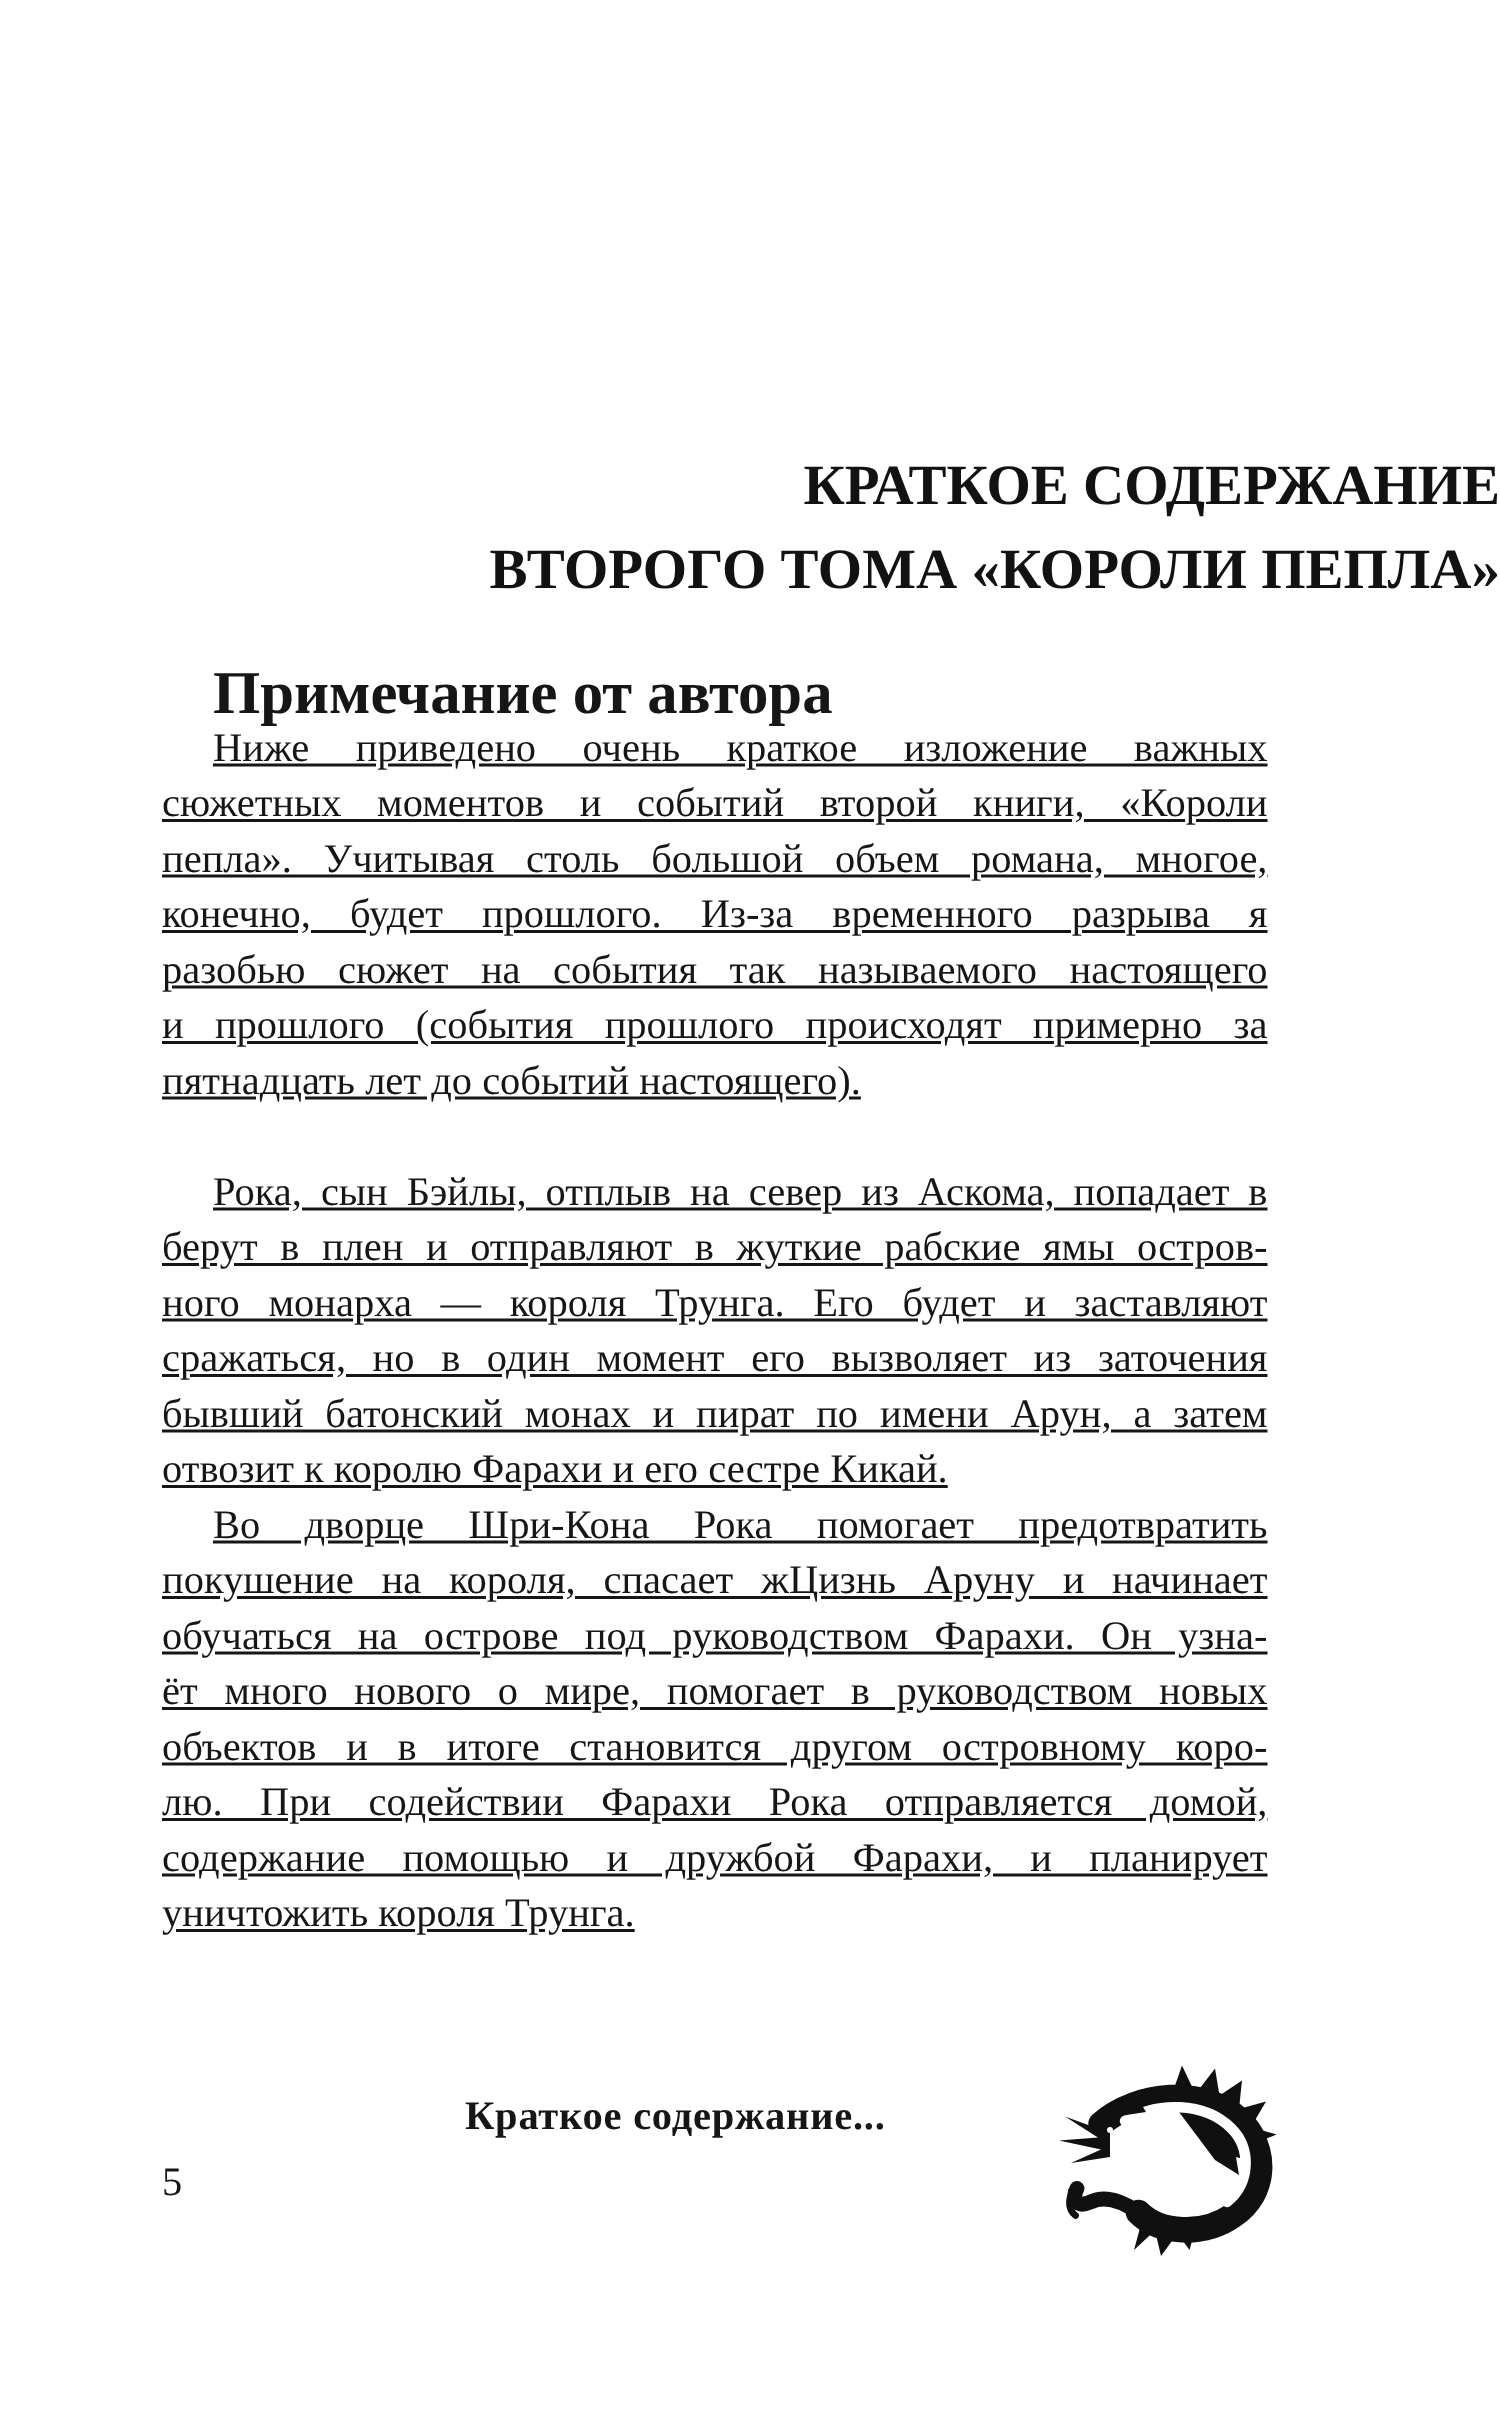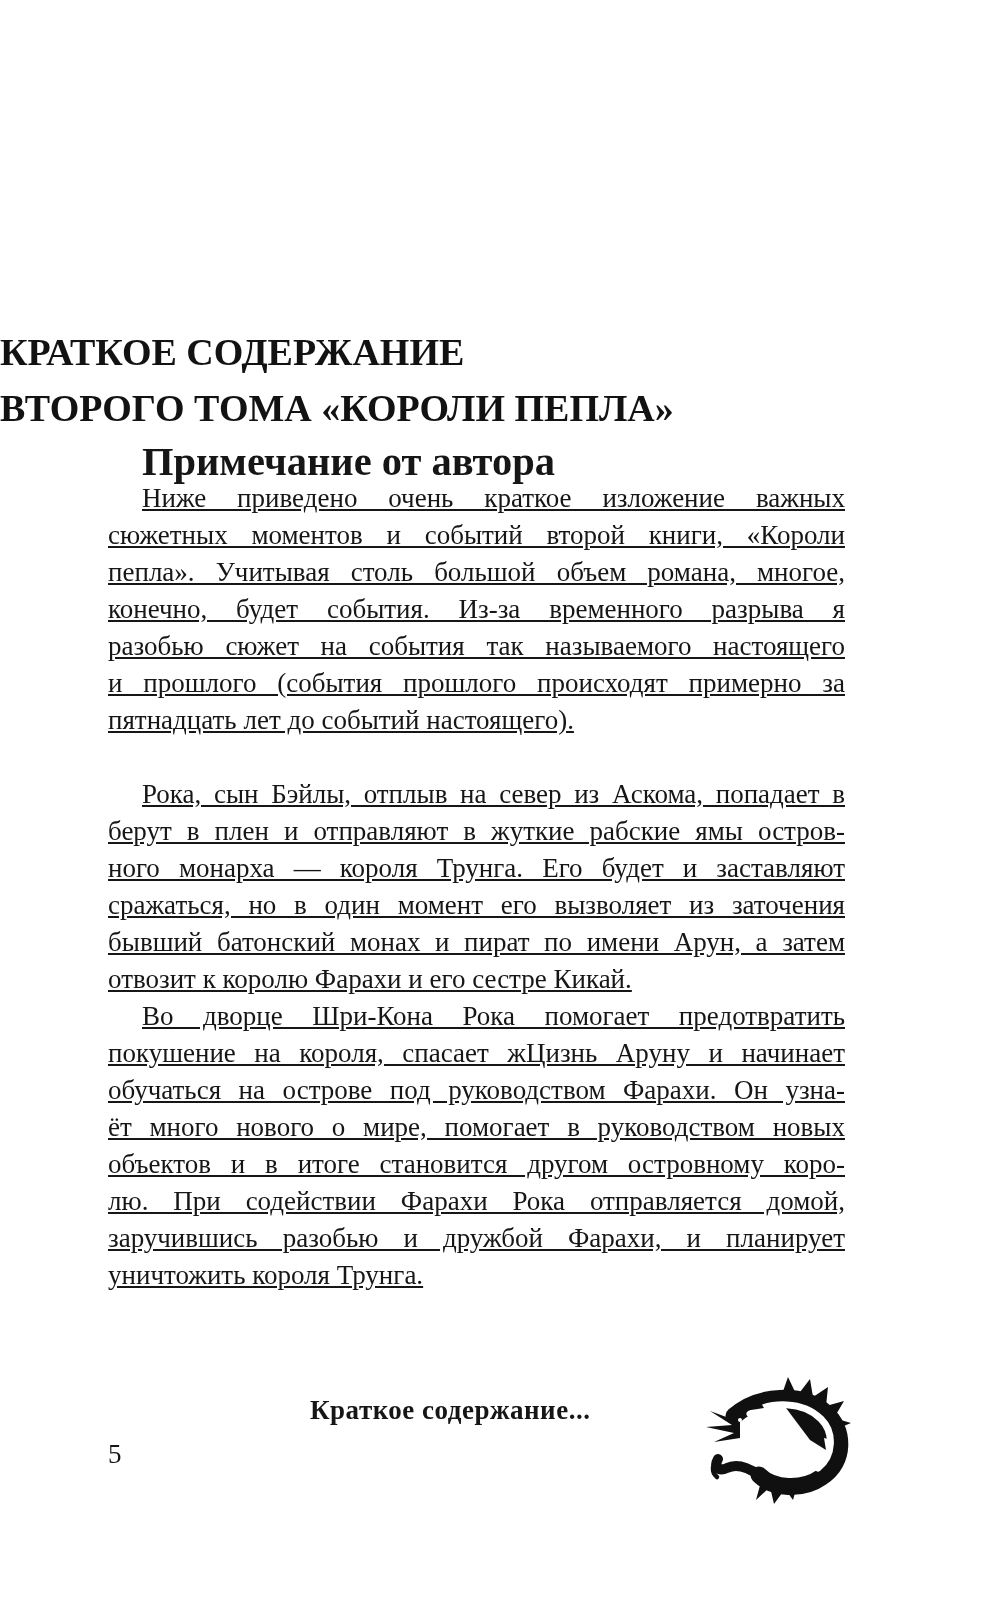--- a/index.html
+++ b/index.html
@@ -11,26 +11,25 @@
     background: #ffffff;
     color: #161616;
     font-family: "Liberation Serif", "DejaVu Serif", serif;
     overflow: hidden;
   }
   .title-block {
     position: absolute;
     top: 296px;
     left: 0;
     width: 1000px;
-    text-align: left;
+    text-align: right;
     font-weight: bold;
     font-size: 38px;
     line-height: 56px;
     color: #121212;
-    margin-top: 28px;
   }
   .content {
     position: absolute;
     left: 108px;
     top: 443px;
     width: 737px;
     font-size: 27px;
   }
   .heading, .line { height: 37px; line-height: 37px; white-space: normal; }
   .heading { font-weight: bold; text-indent: 34px; }
@@ -72,21 +71,21 @@
     <div>ВТОРОГО ТОМА «КОРОЛИ ПЕПЛА»</div>
   </header>
 
   <main class="content" id="content">
       <section class="section">
         <h2 class="heading">Примечание от автора</h2>
         <div class="para">
           <div class="line first">Ниже приведено очень краткое изложение важных</div>
           <div class="line">сюжетных моментов и событий второй книги, «Короли</div>
           <div class="line">пепла». Учитывая столь большой объем романа, многое,</div>
-          <div class="line">конечно, будет события. Из-за временного разрыва я</div>
+          <div class="line">конечно, будет прошлого. Из-за временного разрыва я</div>
           <div class="line">разобью сюжет на события так называемого настоящего</div>
           <div class="line">и прошлого (события прошлого происходят примерно за</div>
           <div class="line parlast">пятнадцать лет до событий настоящего).</div>
         </div>
       </section>
       <section class="section">
         <div class="para">
           <div class="line first">Рока, сын Бэйлы, отплыв на север из Аскома, попадает в</div>
           <div class="line">берут в плен и отправляют в жуткие рабские ямы остров-</div>
           <div class="line">ного монарха — короля Трунга. Его будет и заставляют</div>
@@ -94,21 +93,21 @@
           <div class="line">бывший батонский монах и пират по имени Арун, а затем</div>
           <div class="line parlast">отвозит к королю Фарахи и его сестре Кикай.</div>
         </div>
         <div class="para">
           <div class="line first">Во дворце Шри-Кона Рока помогает предотвратить</div>
           <div class="line">покушение на короля, спасает жЦизнь Аруну и начинает</div>
           <div class="line">обучаться на острове под руководством Фарахи. Он узна-</div>
           <div class="line">ёт много нового о мире, помогает в руководством новых</div>
           <div class="line">объектов и в итоге становится другом островному коро-</div>
           <div class="line">лю. При содействии Фарахи Рока отправляется домой,</div>
-          <div class="line">заручившись разобью и дружбой Фарахи, и планирует</div>
+          <div class="line">содержание помощью и дружбой Фарахи, и планирует</div>
           <div class="line parlast">уничтожить короля Трунга.</div>
         </div>
       </section>
     </main>
 
   <footer>
     <div class="footer-pagenum">5</div>
     <div class="footer-running">Краткое содержание...</div>
 
     <svg class="dragon" viewBox="0 0 156 140" xmlns="http://www.w3.org/2000/svg" aria-hidden="true">

